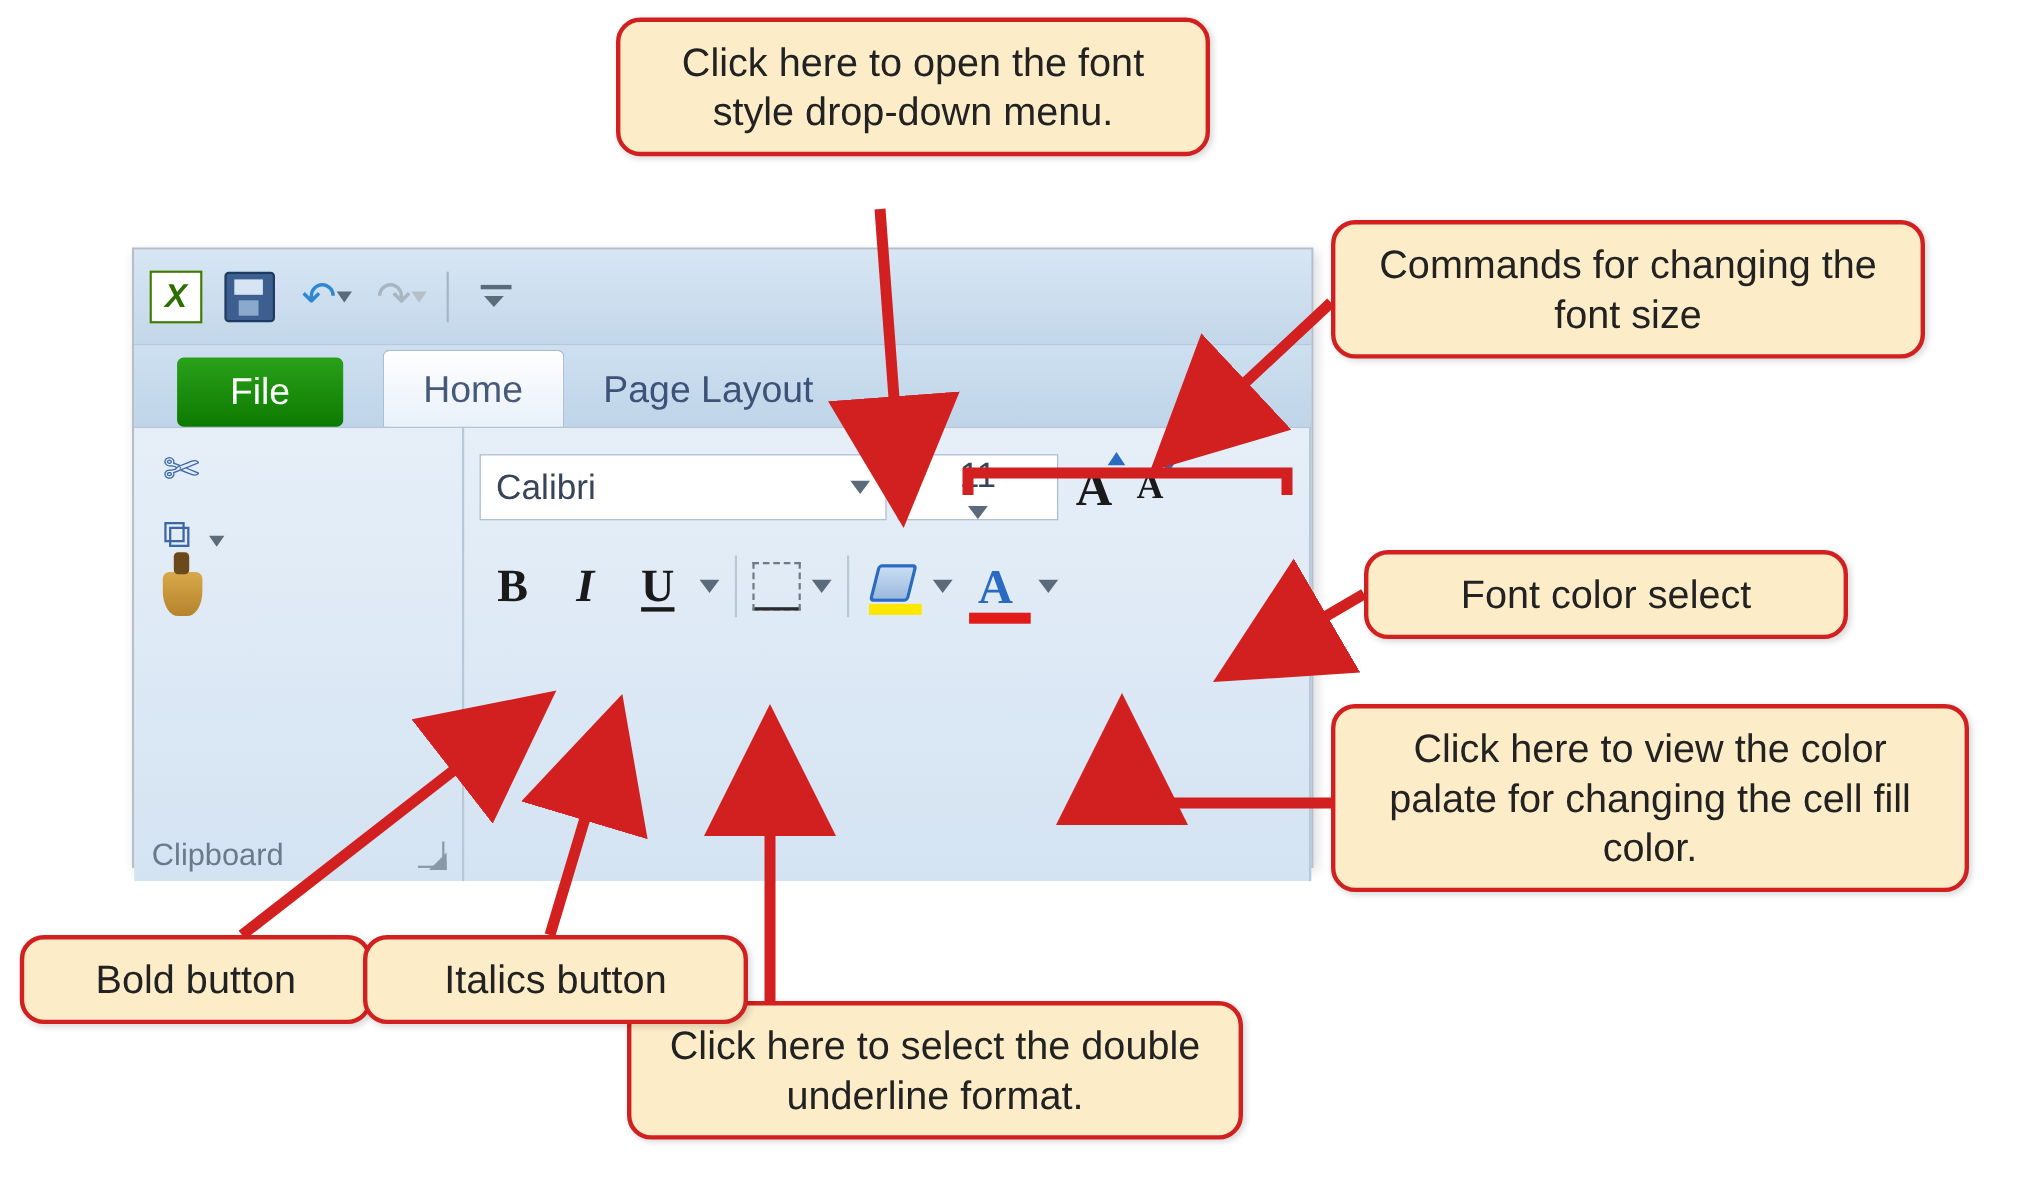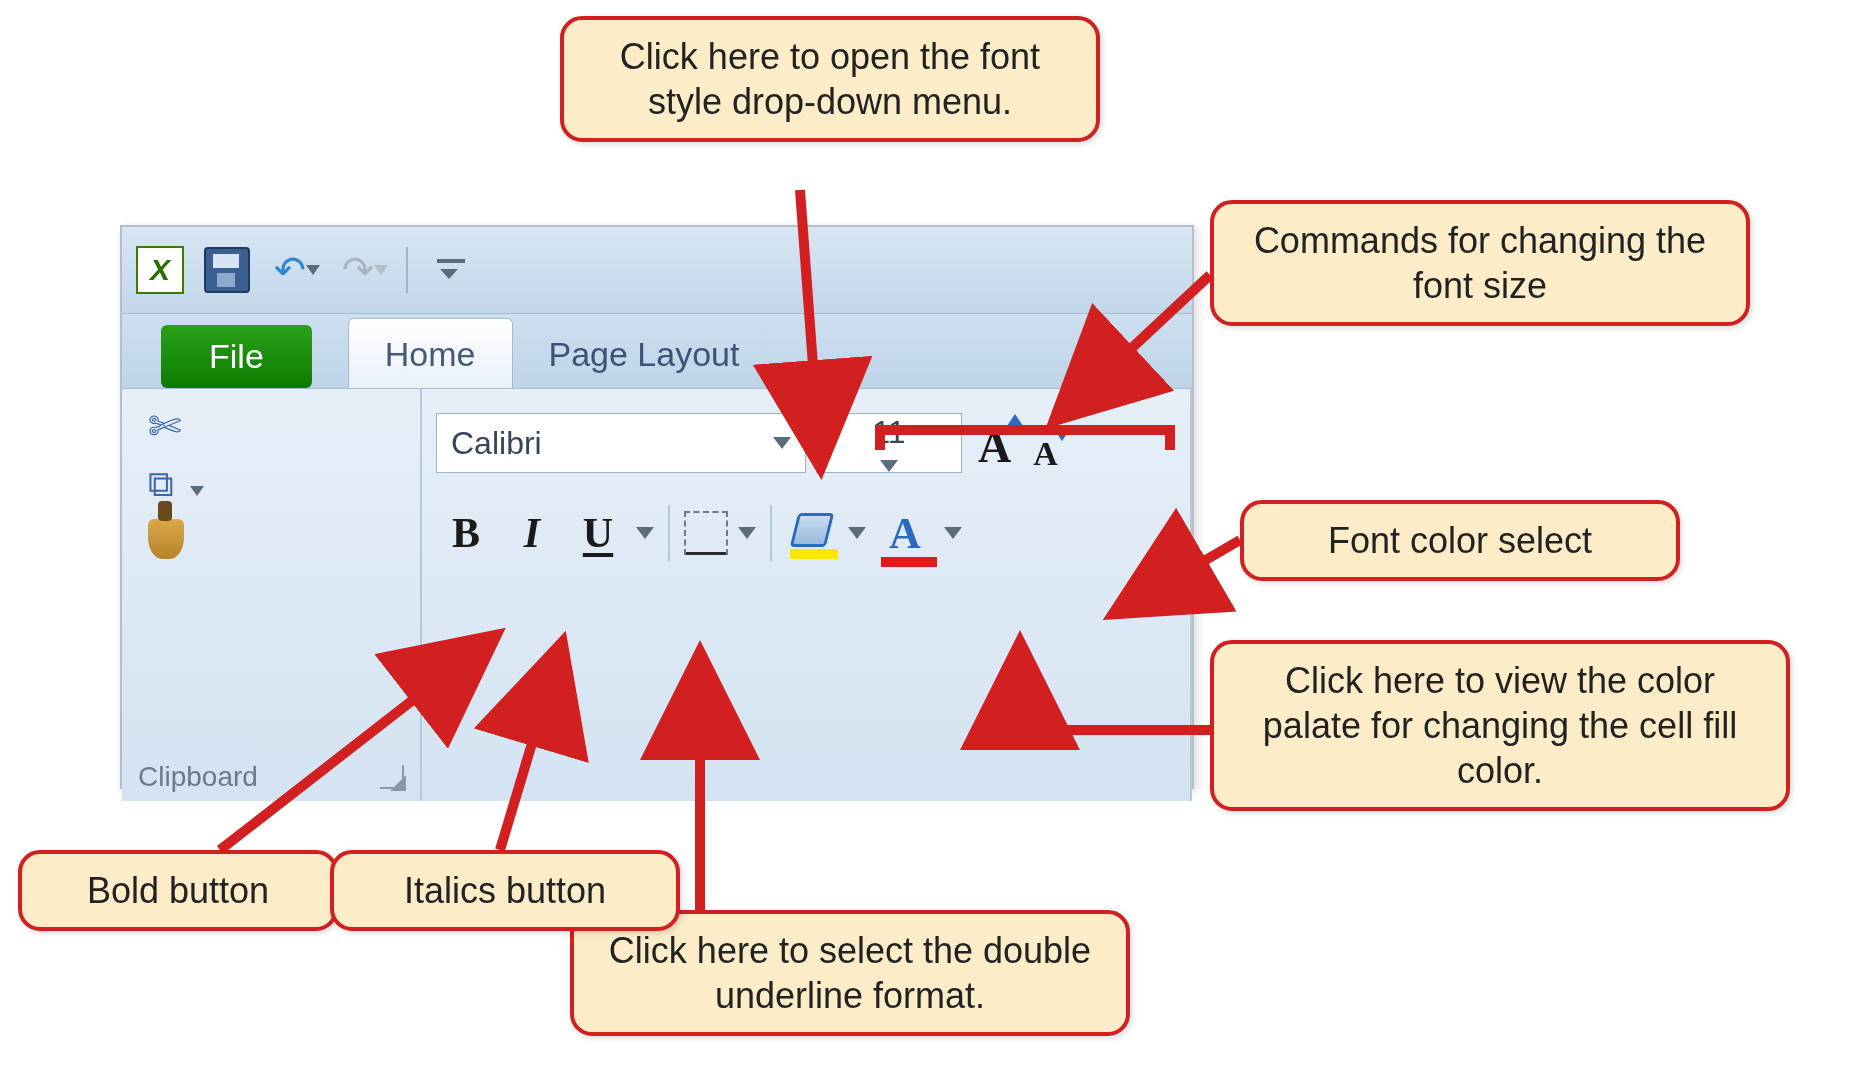--- a/index.html
+++ b/index.html
@@ -161,21 +161,21 @@
     border-radius: 6px 6px 14px 14px / 6px 6px 22px 22px;
   }
   .brush::after{
     content:""; position:absolute; left:10px; top:-18px; width:14px; height:20px;
     background:#6a4a1a; border-radius:4px;
   }
   .clip-top { display:flex; }
   
   .font-group { flex:1; }
   .font-row1 {
-    display:flex; align-items:flex-end; gap:10px; margin:14px 0 30px;
+    display:flex; align-items:center; gap:10px; margin:14px 0 30px;
   }
   .font-combo {
     display:flex; align-items:center; justify-content:space-between;
     width: 340px; height: 58px; background:#fff; border:1px solid #9eb2c6;
     font-size:32px; color:#374558; padding:0 14px;
   }
   .size-combo {
     display:flex; align-items:center; justify-content:space-between;
     width: 120px; height: 58px; background:#fff; border:1px solid #9eb2c6;
     font-size:32px; color:#374558; padding:0 12px;flex-direction:column;

